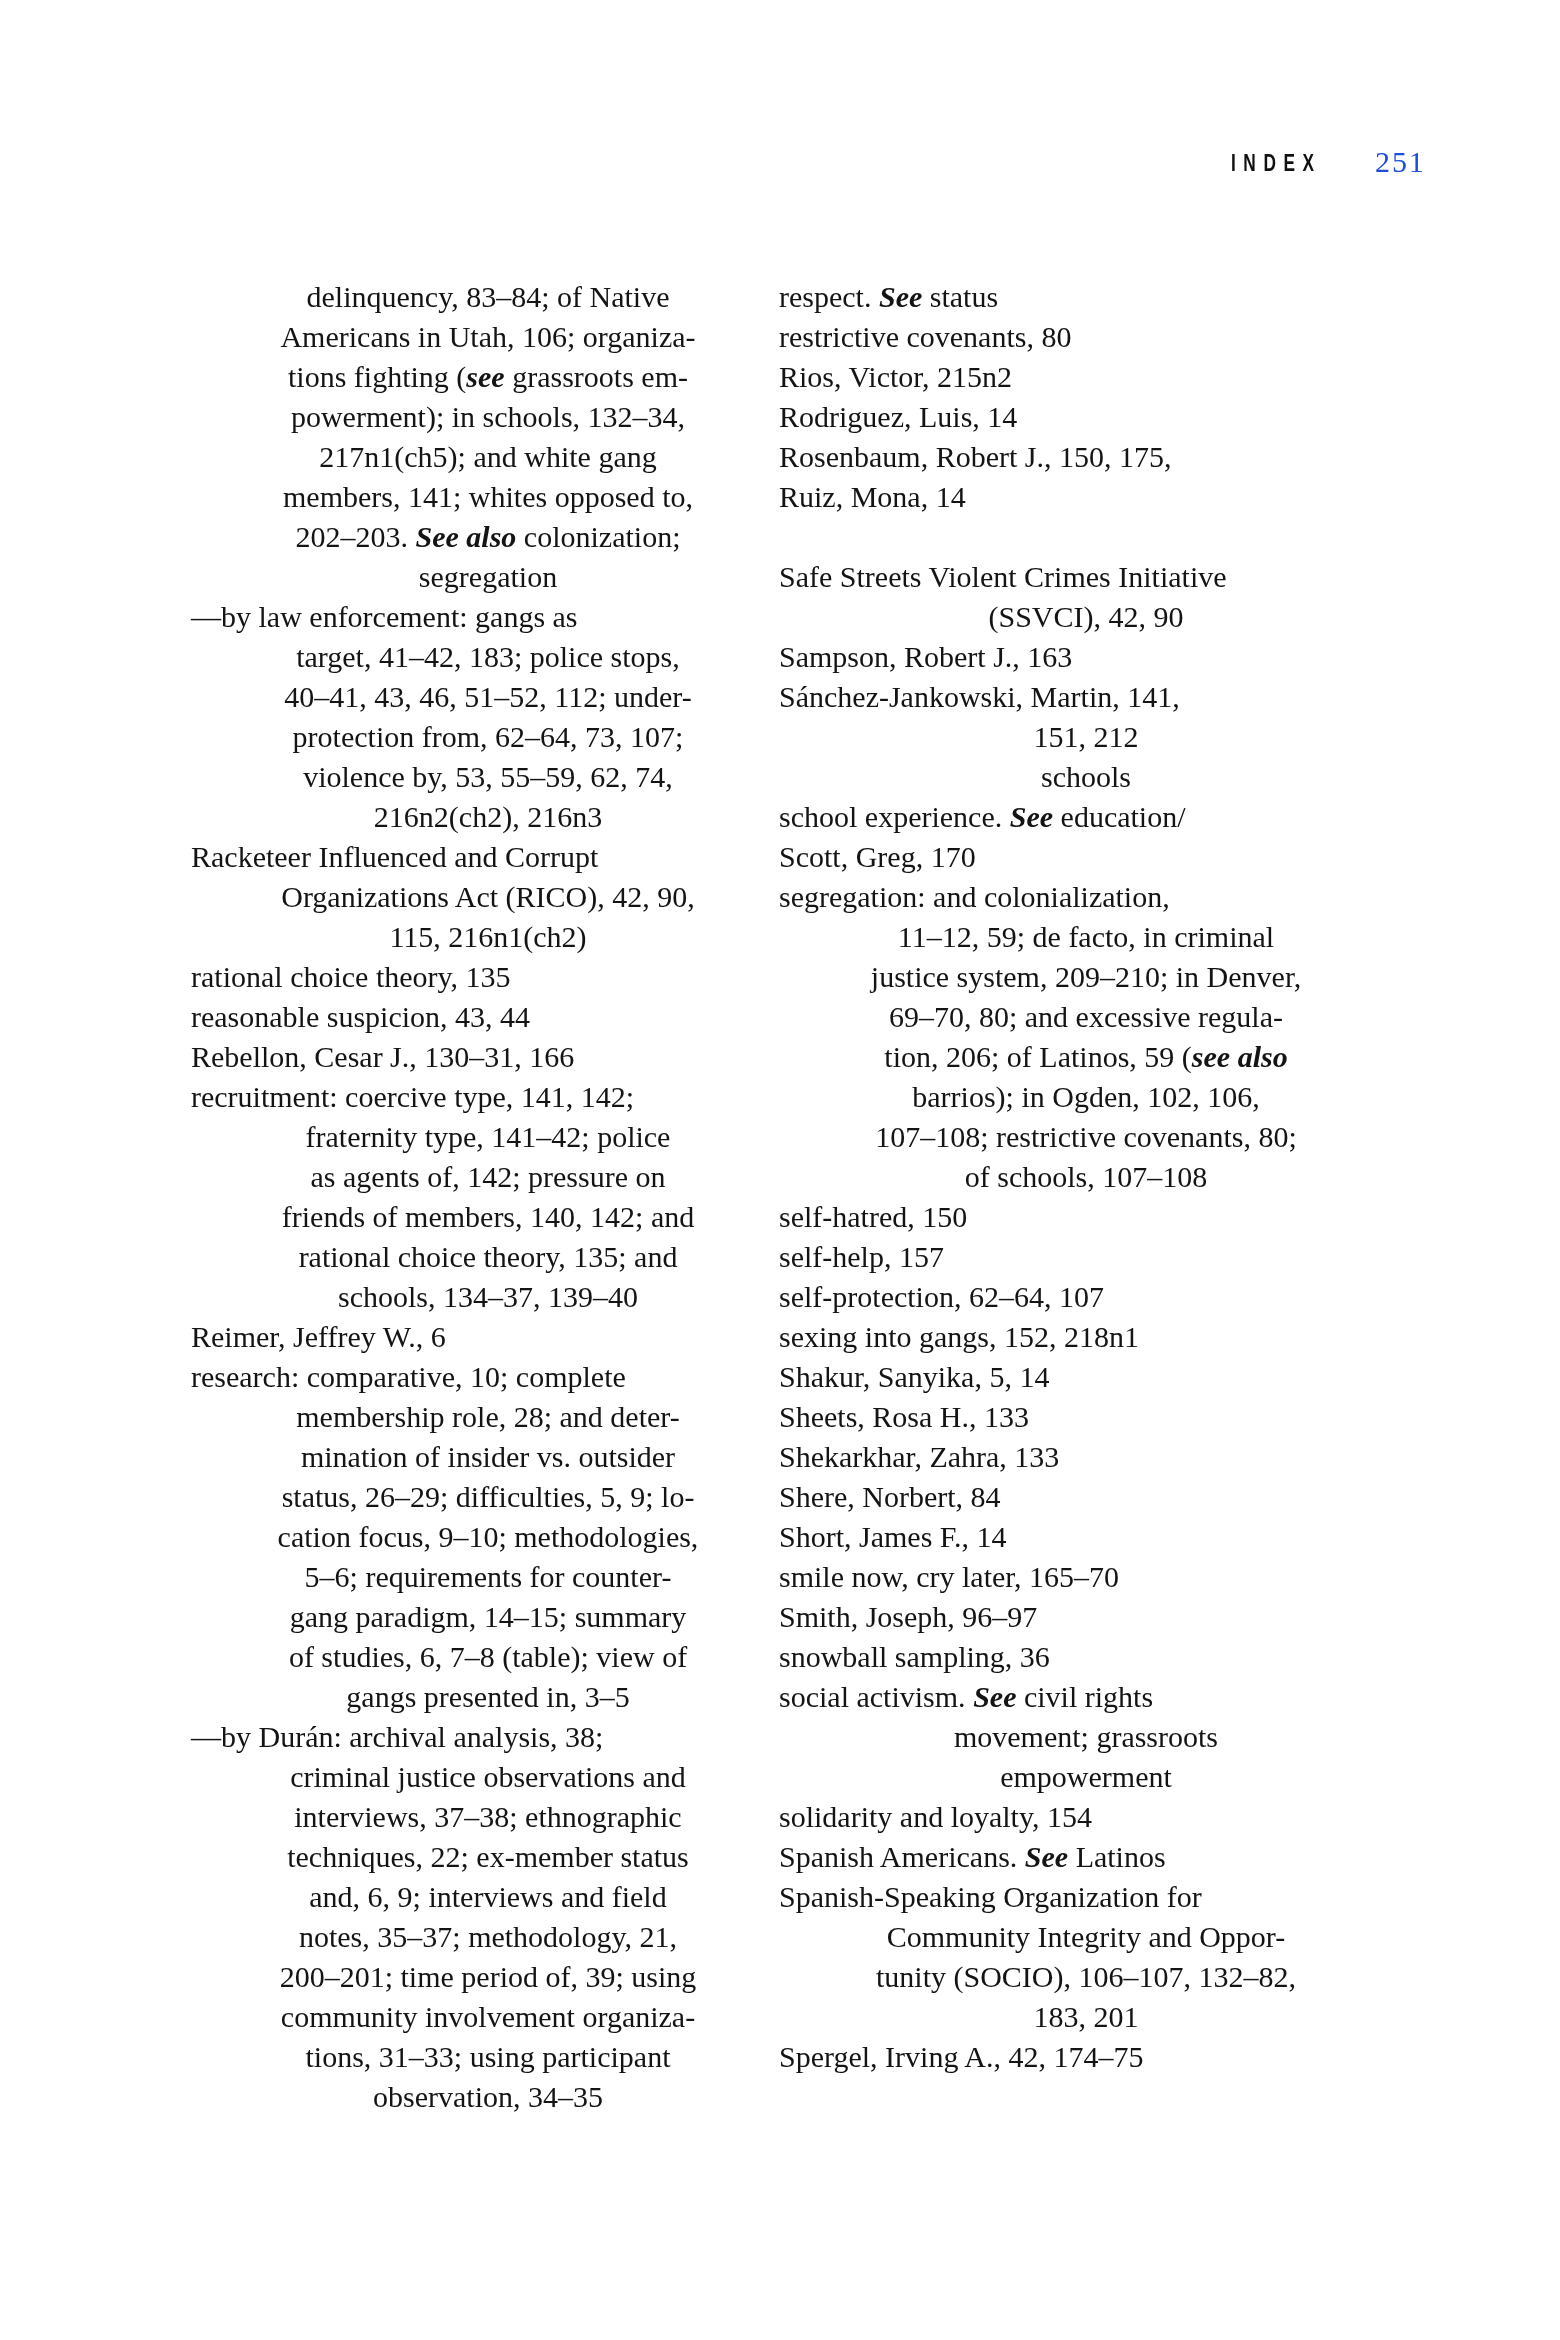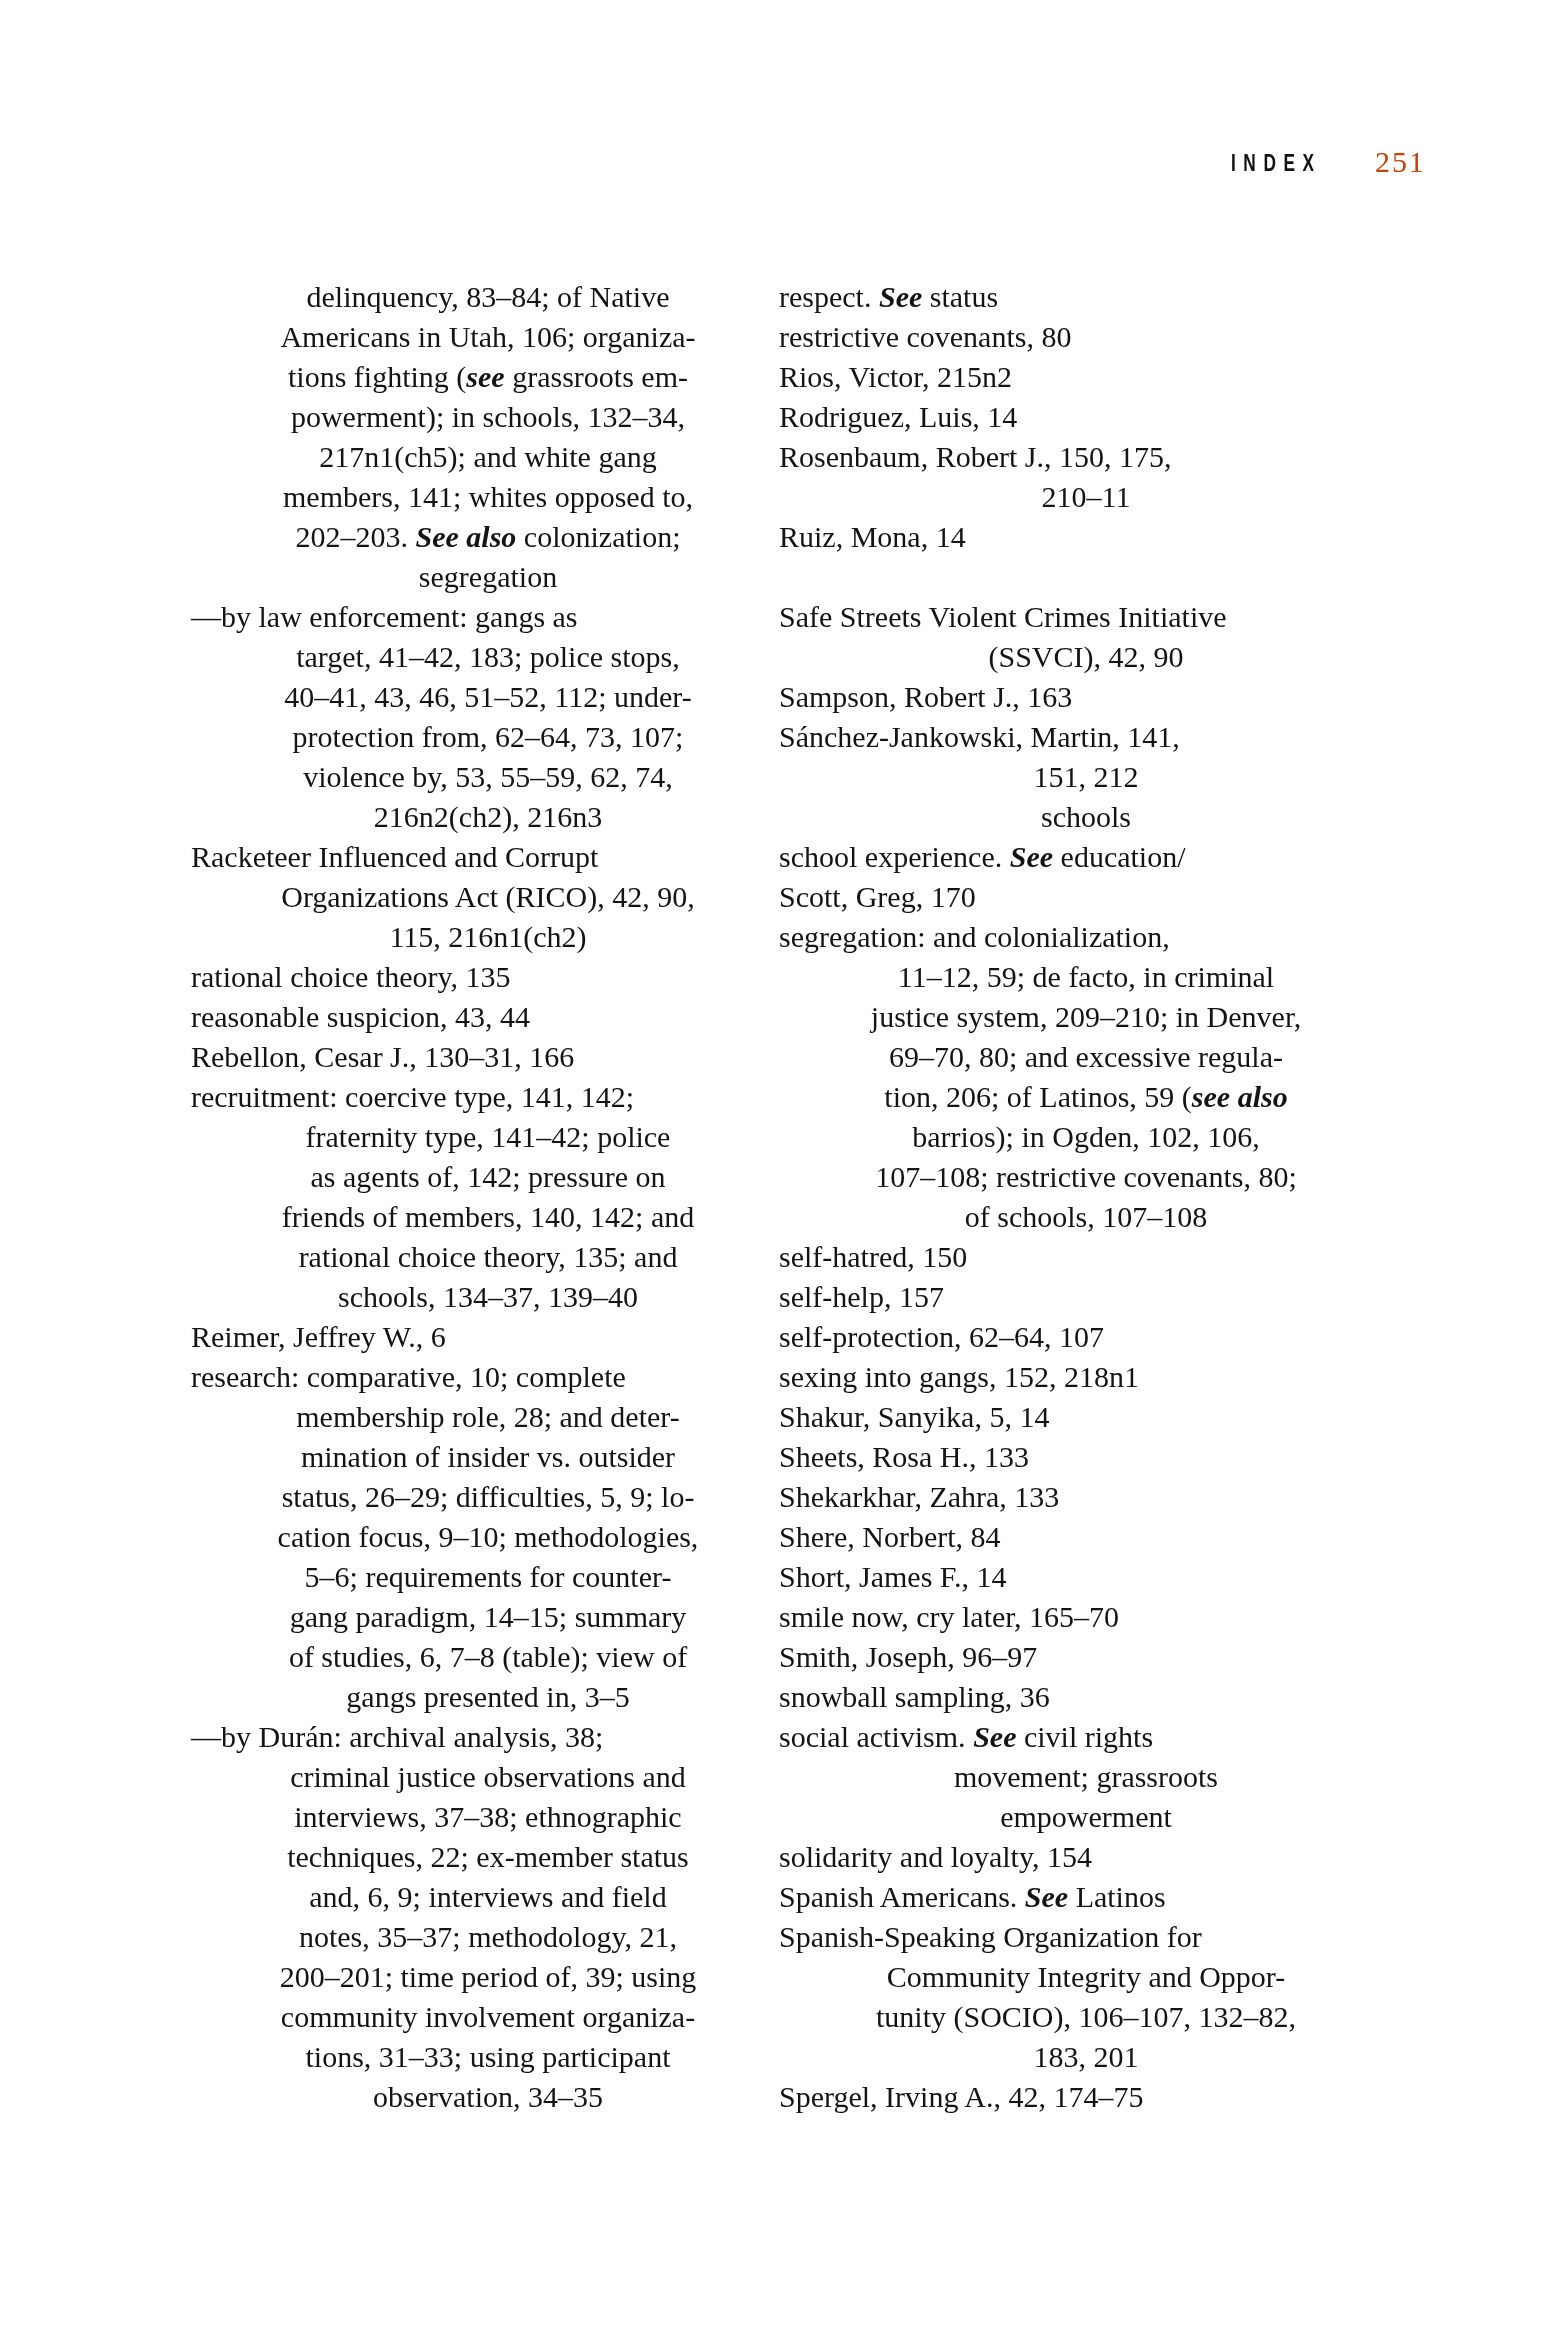--- a/index.html
+++ b/index.html
@@ -1,21 +1,21 @@
 <!DOCTYPE html>
 <html><head>
 <meta charset="utf-8">
 <style>
   html, body { margin: 0; padding: 0; background: #ffffff; }
   body { width: 1561px; height: 2341px; position: relative; overflow: hidden;
          font-family: "Liberation Serif", "DejaVu Serif", serif; color: #141414; }
   .running-head { position: absolute; top: 143px; left: 0; width: 1448px; height: 38px; }
   .rh-label { position: absolute; left: 1231px; top: 5.7px; font-family: "Liberation Sans", "DejaVu Sans", sans-serif;
               font-weight: bold; font-size: 24px; letter-spacing: 10.5px; transform: scaleX(0.72); transform-origin: left top; color:#111; }
-  .rh-page { position: absolute; left: 1375px; top: 1.9px; font-size: 30px; letter-spacing: 1.9px; color:#c2410c; }
+  .rh-page { position: absolute; left: 1375px; top: 1.9px; font-size: 30px; letter-spacing: 1.9px; color:#1d4ed8; }
   .column { position: absolute; top: 277px; font-size: 30px; line-height: 40px; }
   .col-left { left: 191px; width: 554px; }
   .col-right { left: 779px; width: 574px; }
   .entry { margin: 0; padding: 0; }
   .line { display: block; white-space: pre; height: 40px; }
   .line.cont { padding-left: 40px; text-align: center; }
   .blank { display: block; height: 40px; }
   i { font-style: italic; font-weight: bold; }
 </style>
 </head>
@@ -102,21 +102,20 @@
       <span class="line">restrictive covenants, 80</span>
     </div>
     <div class="entry">
       <span class="line">Rios, Victor, 215n2</span>
     </div>
     <div class="entry">
       <span class="line">Rodriguez, Luis, 14</span>
     </div>
     <div class="entry">
       <span class="line">Rosenbaum, Robert J., 150, 175,</span>
-      <span class="line cont">210–11</span>
     </div>
     <div class="entry">
       <span class="line">Ruiz, Mona, 14</span>
     </div>
     <div class="blank"></div>
     <div class="entry">
       <span class="line">Safe Streets Violent Crimes Initiative</span>
       <span class="line cont">(SSVCI), 42, 90</span>
     </div>
     <div class="entry">

